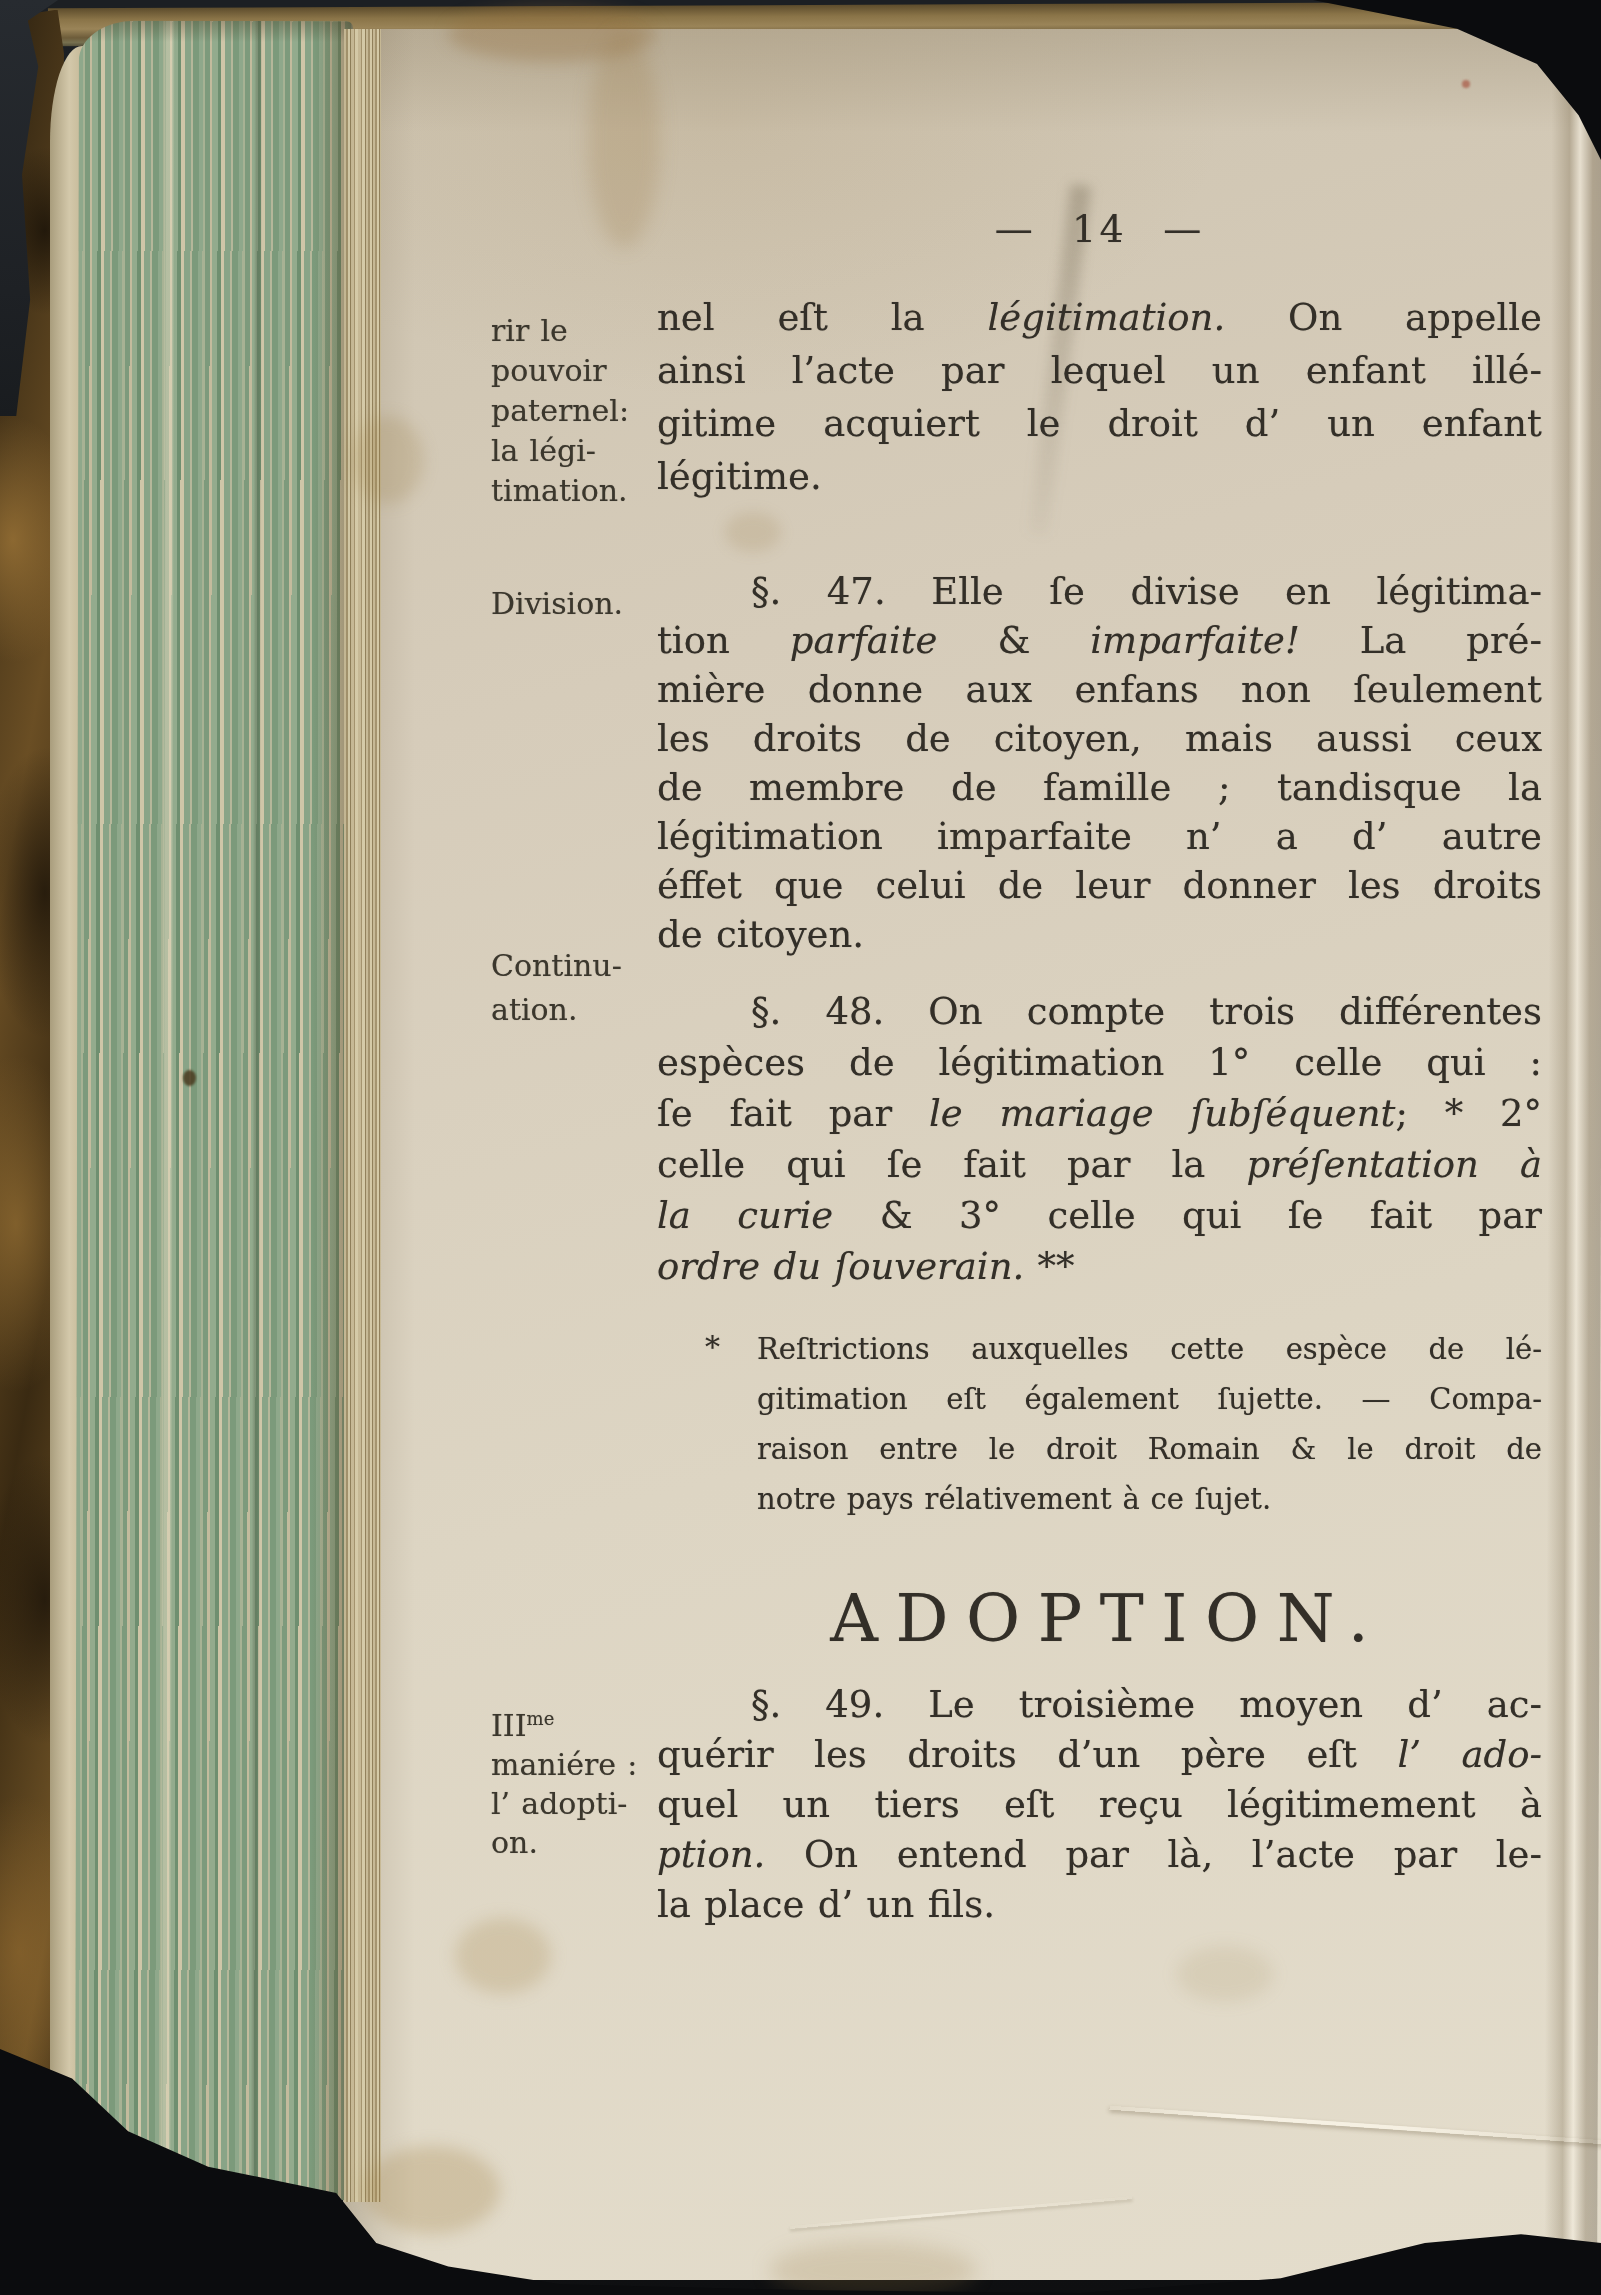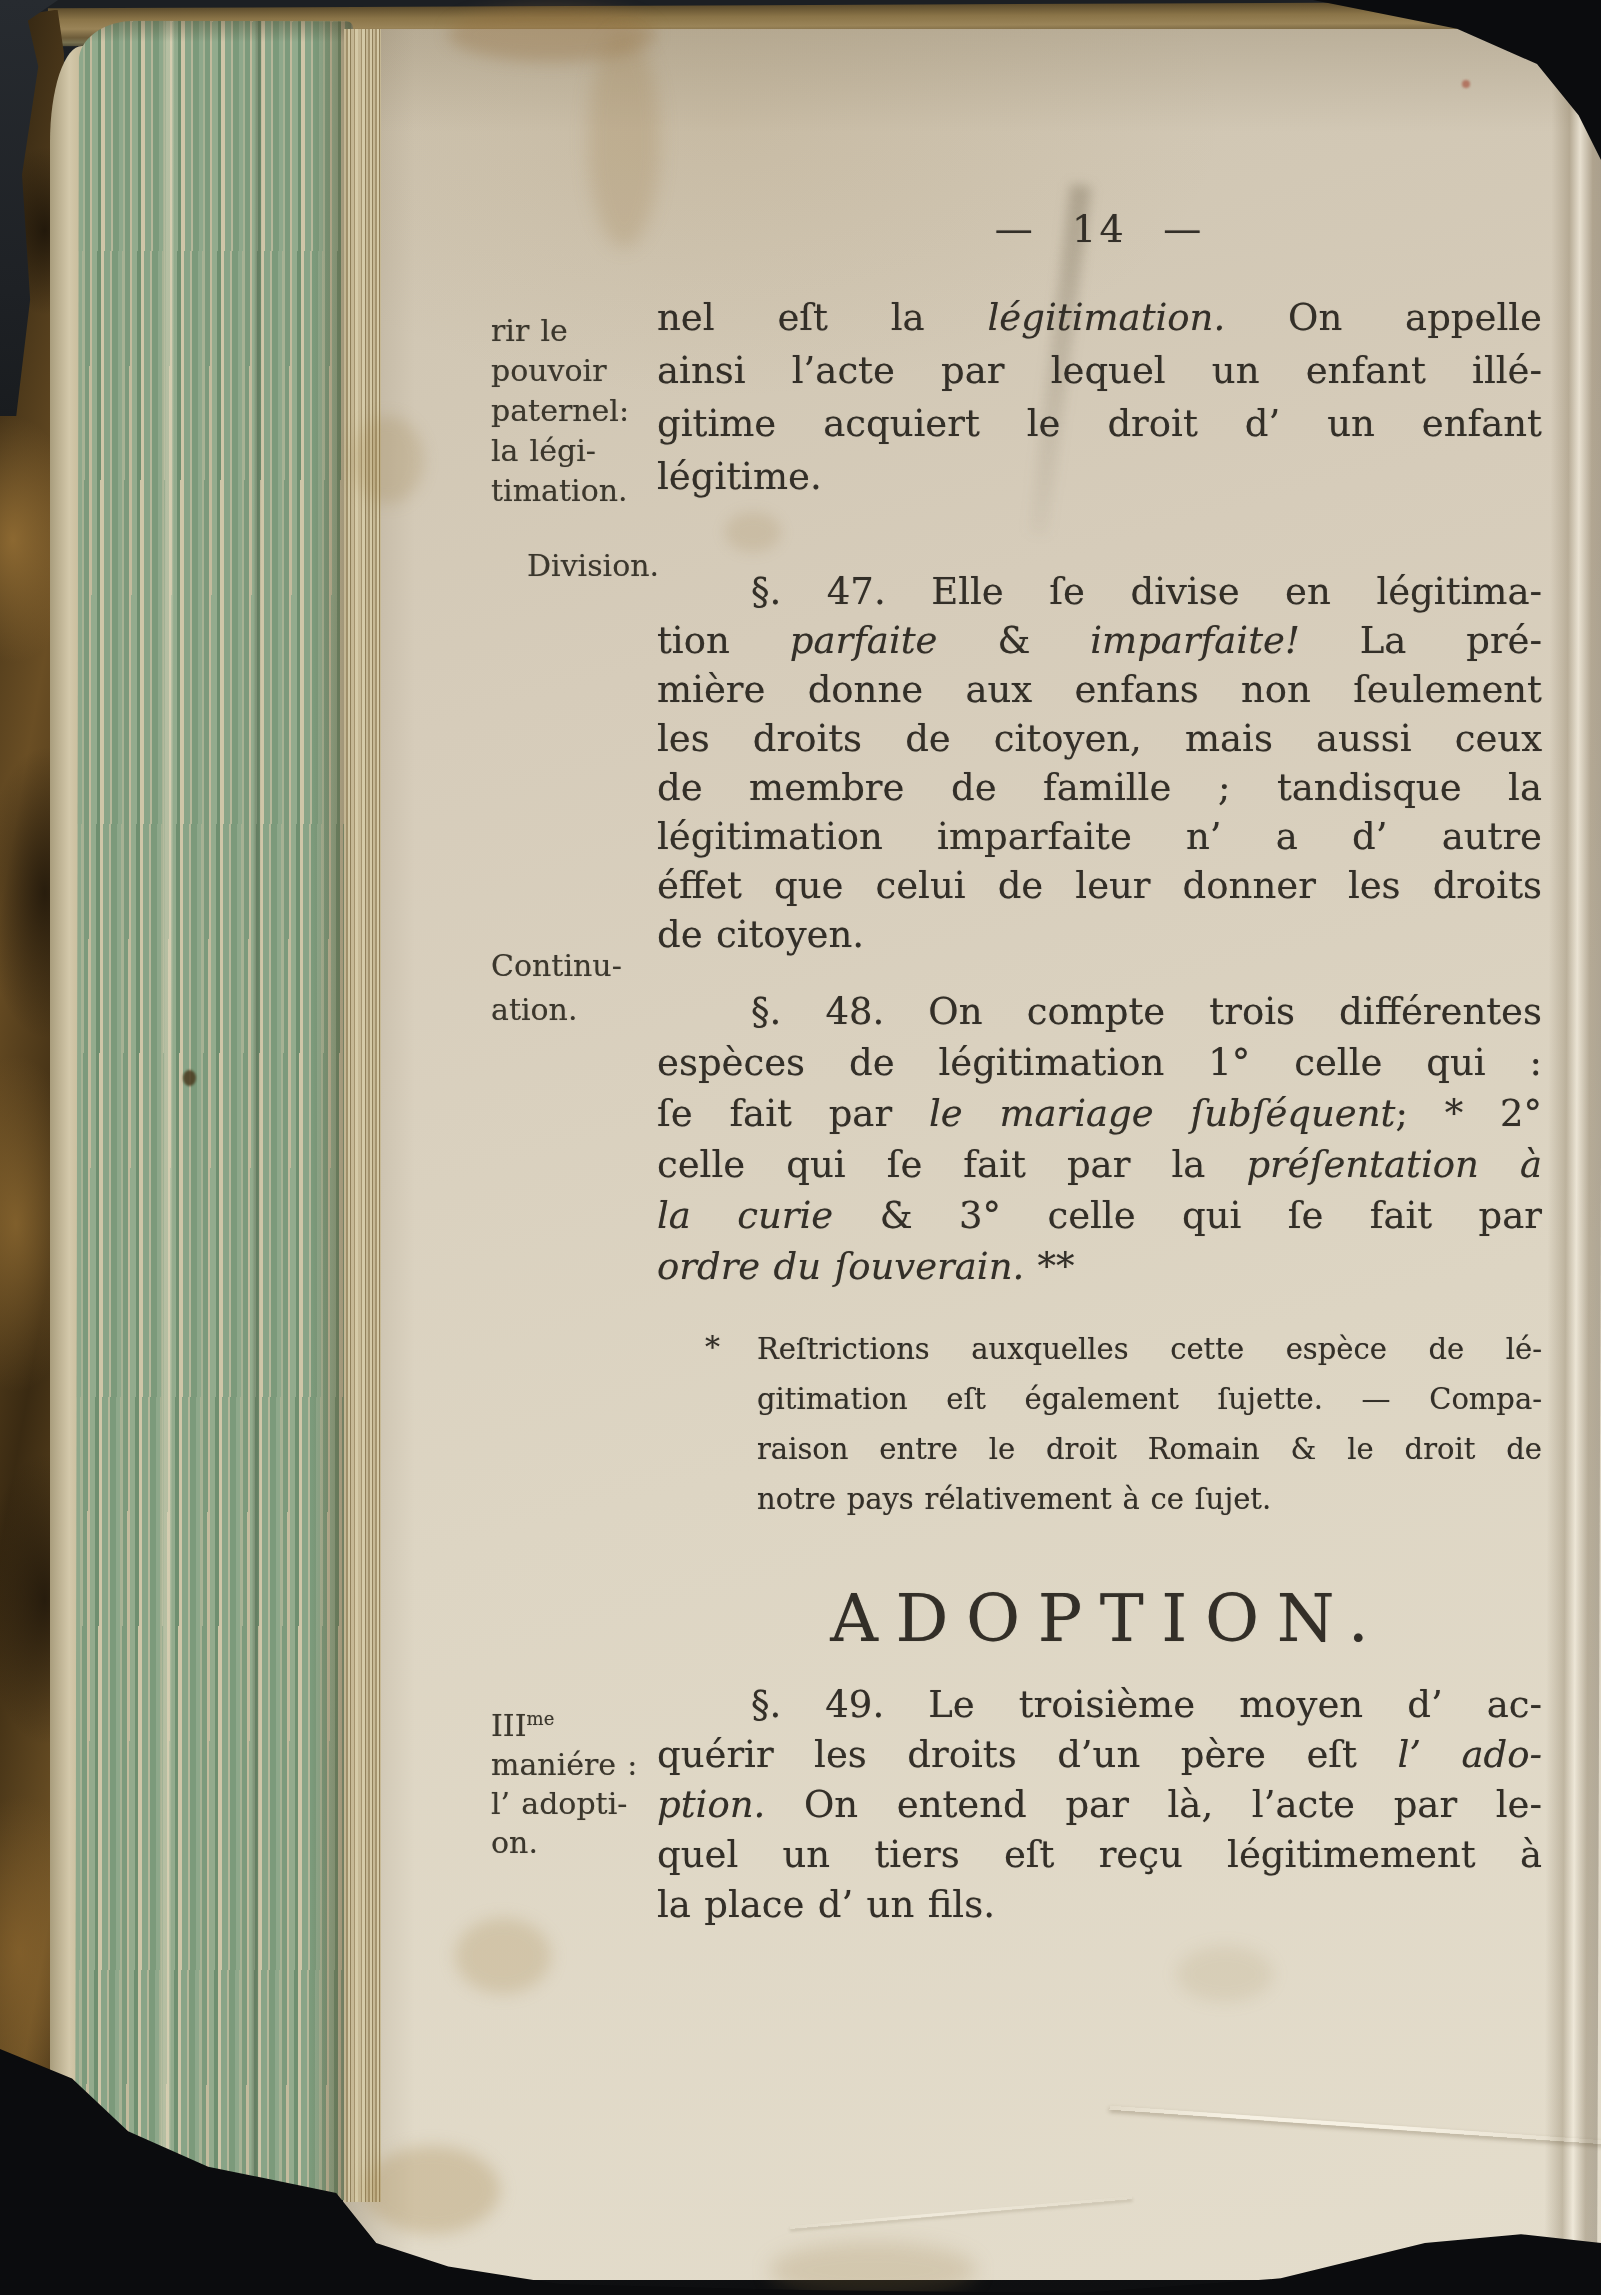--- a/index.html
+++ b/index.html
@@ -77,21 +77,21 @@
   .heading{left:657px;width:885px;top:1580px;font-size:66px;letter-spacing:17.6px;text-indent:17.6px;text-align:center;}
   .body-col{left:657px;width:885px;font-size:37px;}
   .p-intro{top:291px;line-height:53px;}
   .p-47{top:535px;line-height:49px;}
   .p-48{top:986px;line-height:51px;}
   .p-49{top:1680px;line-height:50px;}
   .fn-mark{left:705px;top:1329px;font-size:30px;}
   .fn{left:757px;width:785px;top:1324px;font-size:29px;line-height:50px;}
   .margin-note{left:491px;width:175px;font-size:30px;color:#3b372d;}
   .n1{top:311px;line-height:40px;}
-  .n2{top:546px;line-height:40px;margin-left:36px;}
+  .n2{top:584px;line-height:40px;}
   .n3{top:944px;line-height:44px;}
   .n4{top:1699px;line-height:39px;}
 </style>
 </head>
 <body>
 
 <div id="canvas">
 
   <div class="head-edge"></div>
   <div class="page"></div>
@@ -172,22 +172,22 @@
 
   <div class="txt margin-note n4">
       <div class="tline"><span>III</span><span class="sup">me</span></div>
       <div class="tline"><span>maniére :</span></div>
       <div class="tline"><span>l’ adopti-</span></div>
       <div class="tline last"><span>on.</span></div>
     </div>
   <div class="txt body-col p-49 just">
       <div class="tline" style="text-indent: 94px;"><span>§. 49. Le troisième moyen d’ ac-</span></div>
       <div class="tline"><span>quérir les droits d’un père eſt </span><span class="it">l’ ado-</span></div>
+      <div class="tline"><span>quel un tiers eſt reçu légitimement à</span></div>
       <div class="tline"><span class="it">ption.</span><span> On entend par là, l’acte par le-</span></div>
-      <div class="tline"><span>quel un tiers eſt reçu légitimement à</span></div>
       <div class="tline last"><span>la place d’ un fils.</span></div>
     </div>
 
   <div class="shadow-bottom"></div>
   <div class="shadow-tr"></div>
   <div class="corner-tl"></div>
 </div>
 
 
 </body></html>

